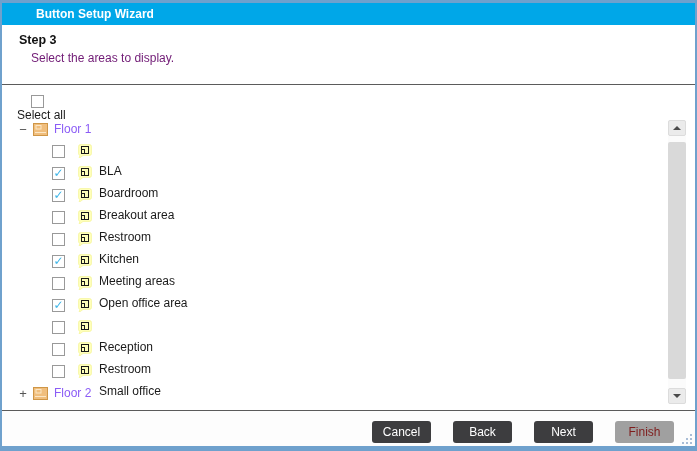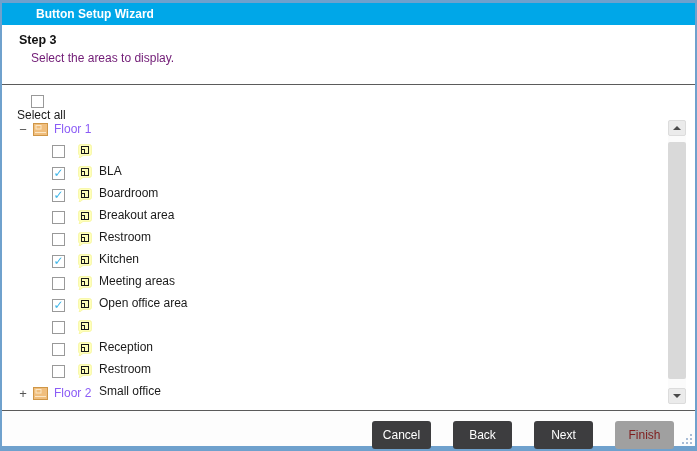--- a/index.html
+++ b/index.html
@@ -50,21 +50,21 @@
   }
   .scroll-btn.up { top:0; }
   .scroll-btn.down { bottom:0; }
   .tri-up { width:0; height:0; border-left:4px solid transparent; border-right:4px solid transparent; border-bottom:4px solid #4a4a4a; }
   .tri-down { width:0; height:0; border-left:4px solid transparent; border-right:4px solid transparent; border-top:4px solid #4a4a4a; }
   .scroll-thumb { position:absolute; left:0; top:22px; width:18px; height:237px; background:#d9d9d9; border-radius:2px; }
 
   .footer { position:absolute; left:0; right:0; top:386px; height:35px; background:#fdfdfd; }
   .btn-row { position:absolute; top:10px; right:21px; display:flex; gap:22px; }
   .btn {
-    width:59px; height:28px; background:#3d3d3f; color:#fff; border:none;
+    width:59px; height:22px; background:#3d3d3f; color:#fff; border:none;
     border-radius:3px; font-size:12px; font-family:"Liberation Sans","DejaVu Sans",sans-serif;
   }
   .btn.disabled { background:#a0a0a0; color:#7f1d1d; }
   .resize-grip { position:absolute; right:1px; bottom:0px; width:14px; height:14px; }
 </style>
 </head>
 <body>
 
 <div class="window">
   <div class="titlebar">

